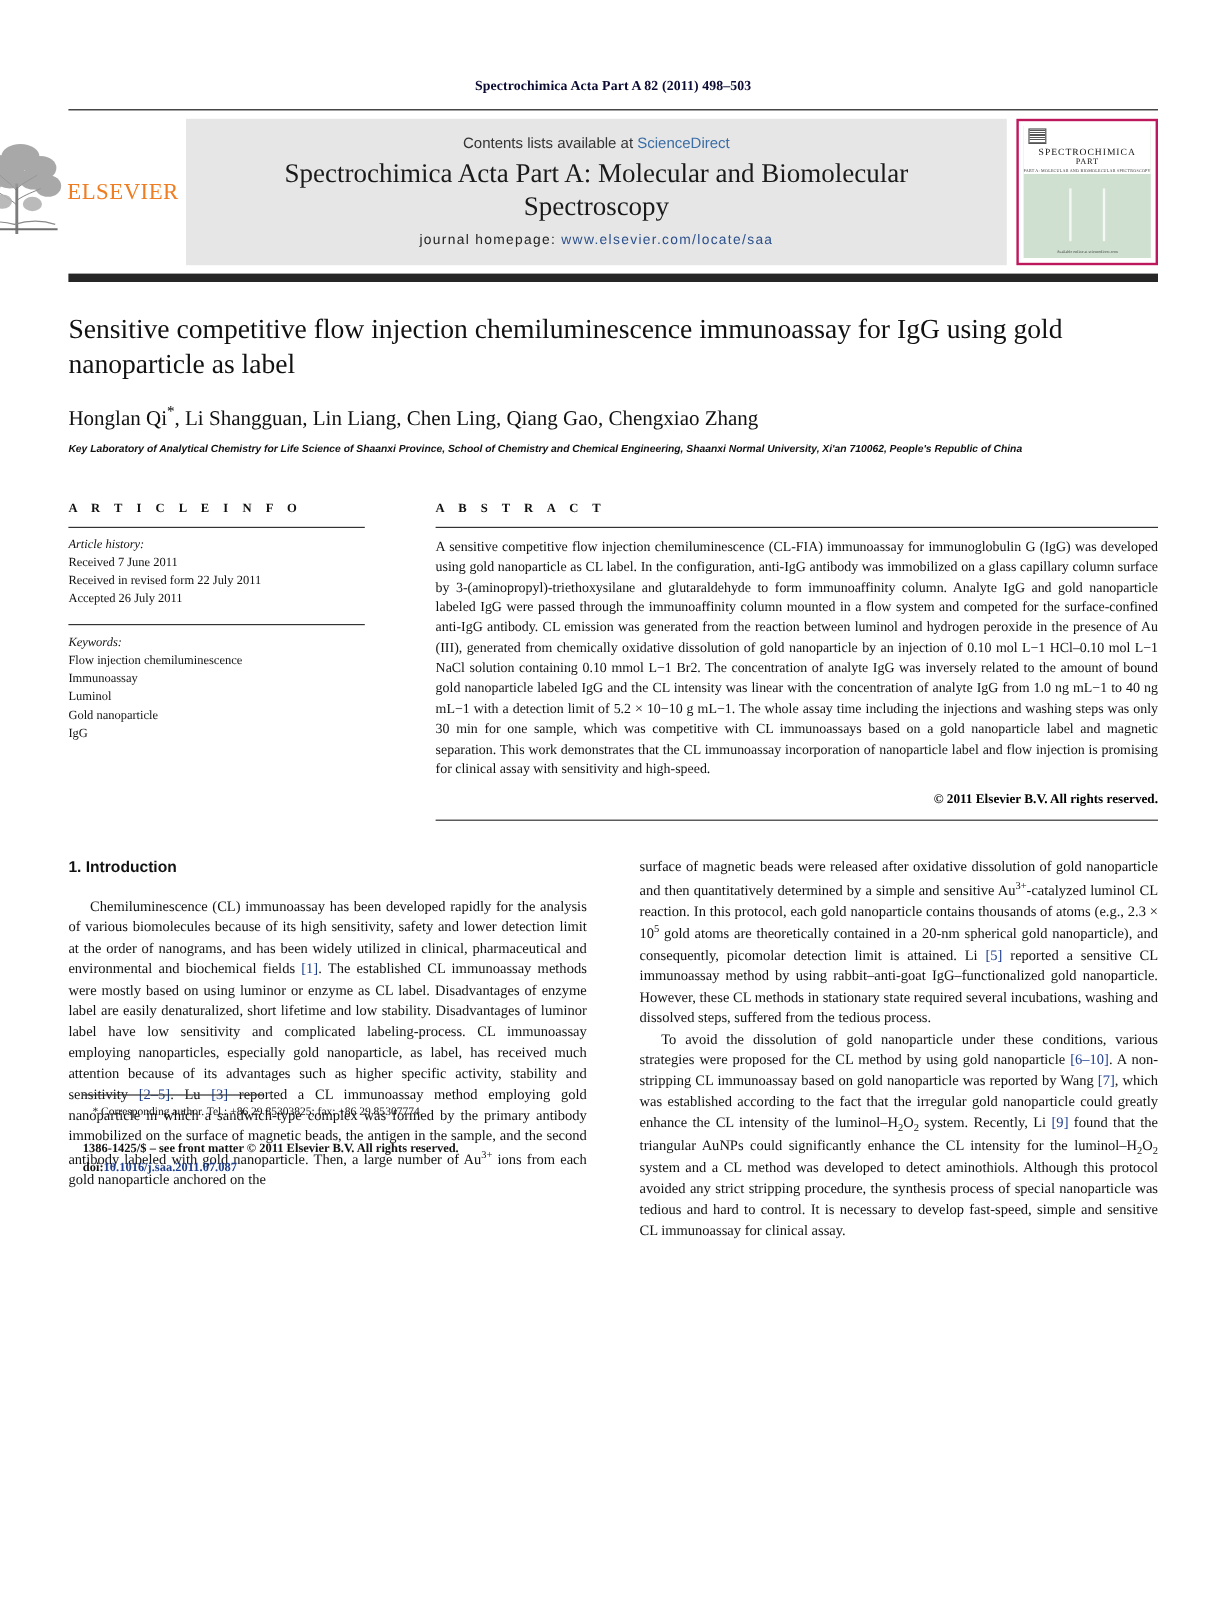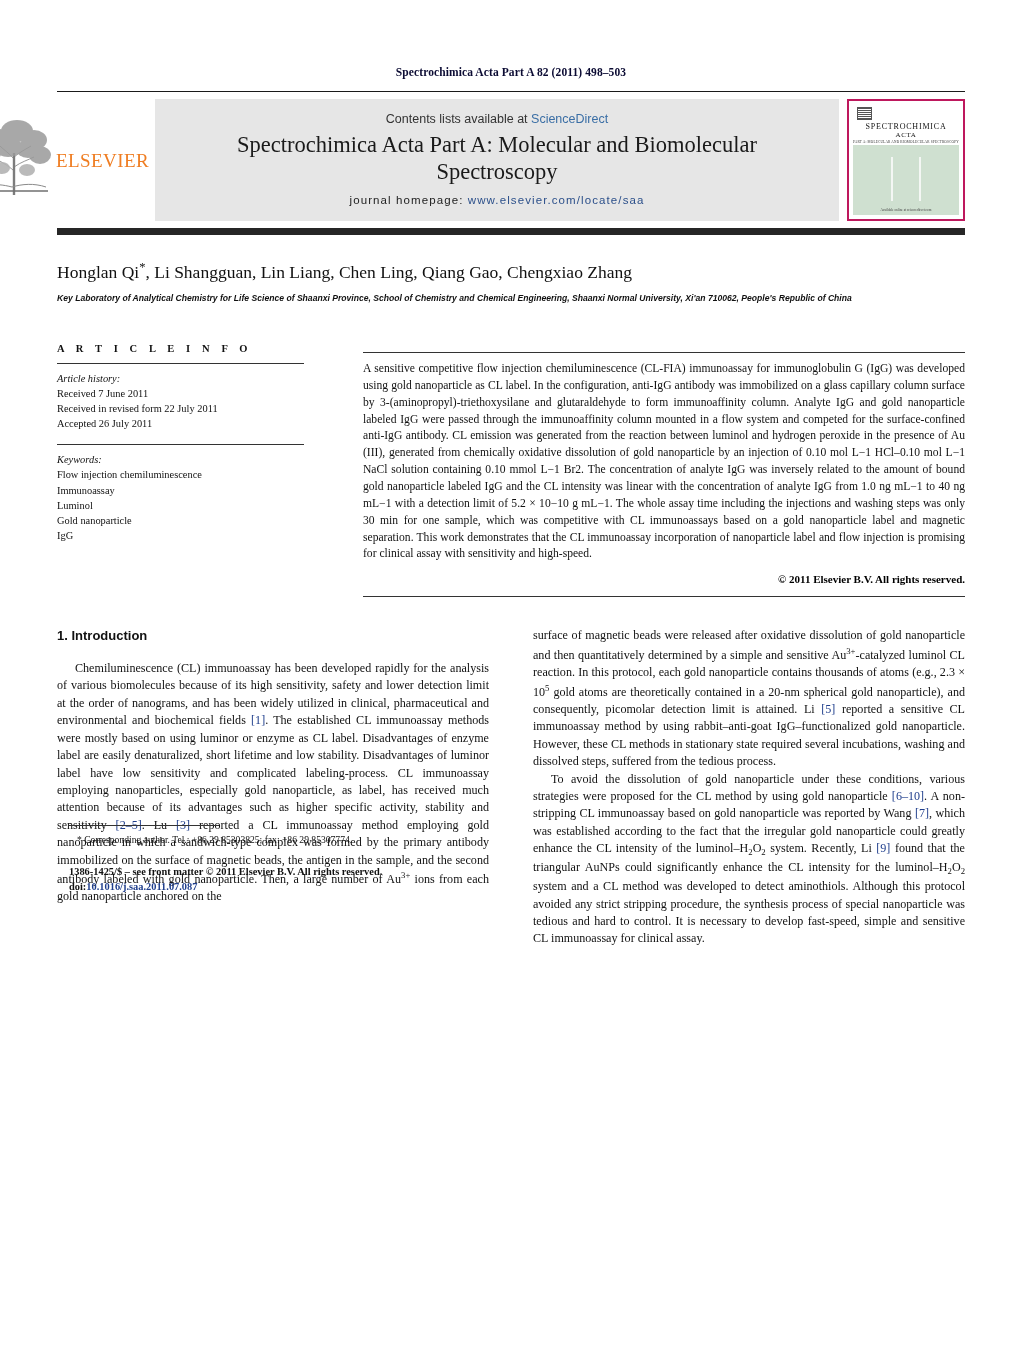--- a/index.html
+++ b/index.html
@@ -371,35 +371,36 @@
         <span>journal homepage:</span>
         <span class="url">www.elsevier.com/locate/saa</span>
       </div>
     </div>
 
     <div class="cover-thumb">
       <div class="cover-inner">
         <div class="cover-top">
           <span class="cover-mini-logo"></span>
           <div class="cover-ttl">SPECTROCHIMICA</div>
-          <div class="cover-ttl2">ACTA</div>
+          <div class="cover-ttl2">PART</div>
           <div class="cover-sub">PART A: MOLECULAR AND BIOMOLECULAR SPECTROSCOPY</div>
         </div>
         <div class="cover-bars">
           <span style="left:36%"></span>
               <span style="left:62%"></span>
         </div>
         <div class="cover-foot">Available online at sciencedirect.com</div>
       </div>
     </div>
   </div>
 
   <div class="dark-bar"></div>
 
   <div class="title-block">
+    <h1 class="art-title">Sensitive competitive flow injection chemiluminescence immunoassay for IgG using gold nanoparticle as label</h1>
     <div class="authors">
       Honglan Qi<sup class="sups">*</sup>, Li Shangguan, Lin Liang, Chen Ling, Qiang Gao, Chengxiao Zhang
     </div>
     <div class="affiliation">Key Laboratory of Analytical Chemistry for Life Science of Shaanxi Province, School of Chemistry and Chemical Engineering, Shaanxi Normal University, Xi'an 710062, People's Republic of China</div>
   </div>
 
   <div class="info-abstract">
 
     <div class="col-info">
       <div class="sec-head">A R T I C L E   I N F O</div>
@@ -417,20 +418,21 @@
         <span>Immunoassay</span><br>
         <span>Luminol</span><br>
         <span>Gold nanoparticle</span><br>
         <span>IgG</span>
       </div>
     </div>
 
     <div class="col-gap"></div>
 
     <div class="col-abs">
+      <div class="sec-head">A B S T R A C T</div>
       <div class="hr-thin"></div>
       <div class="abs-body">A sensitive competitive flow injection chemiluminescence (CL-FIA) immunoassay for immunoglobulin G (IgG) was developed using gold nanoparticle as CL label. In the configuration, anti-IgG antibody was immobilized on a glass capillary column surface by 3-(aminopropyl)-triethoxysilane and glutaraldehyde to form immunoaffinity column. Analyte IgG and gold nanoparticle labeled IgG were passed through the immunoaffinity column mounted in a flow system and competed for the surface-confined anti-IgG antibody. CL emission was generated from the reaction between luminol and hydrogen peroxide in the presence of Au (III), generated from chemically oxidative dissolution of gold nanoparticle by an injection of 0.10 mol L−1 HCl–0.10 mol L−1 NaCl solution containing 0.10 mmol L−1 Br2. The concentration of analyte IgG was inversely related to the amount of bound gold nanoparticle labeled IgG and the CL intensity was linear with the concentration of analyte IgG from 1.0 ng mL−1 to 40 ng mL−1 with a detection limit of 5.2 × 10−10 g mL−1. The whole assay time including the injections and washing steps was only 30 min for one sample, which was competitive with CL immunoassays based on a gold nanoparticle label and magnetic separation. This work demonstrates that the CL immunoassay incorporation of nanoparticle label and flow injection is promising for clinical assay with sensitivity and high-speed.</div>
       <div class="abs-copy">© 2011 Elsevier B.V. All rights reserved.</div>
       <div class="hr-abs-bottom"></div>
     </div>
   </div>
 
   <div class="body-cols">
 
     <div class="bcol bcol-left">

